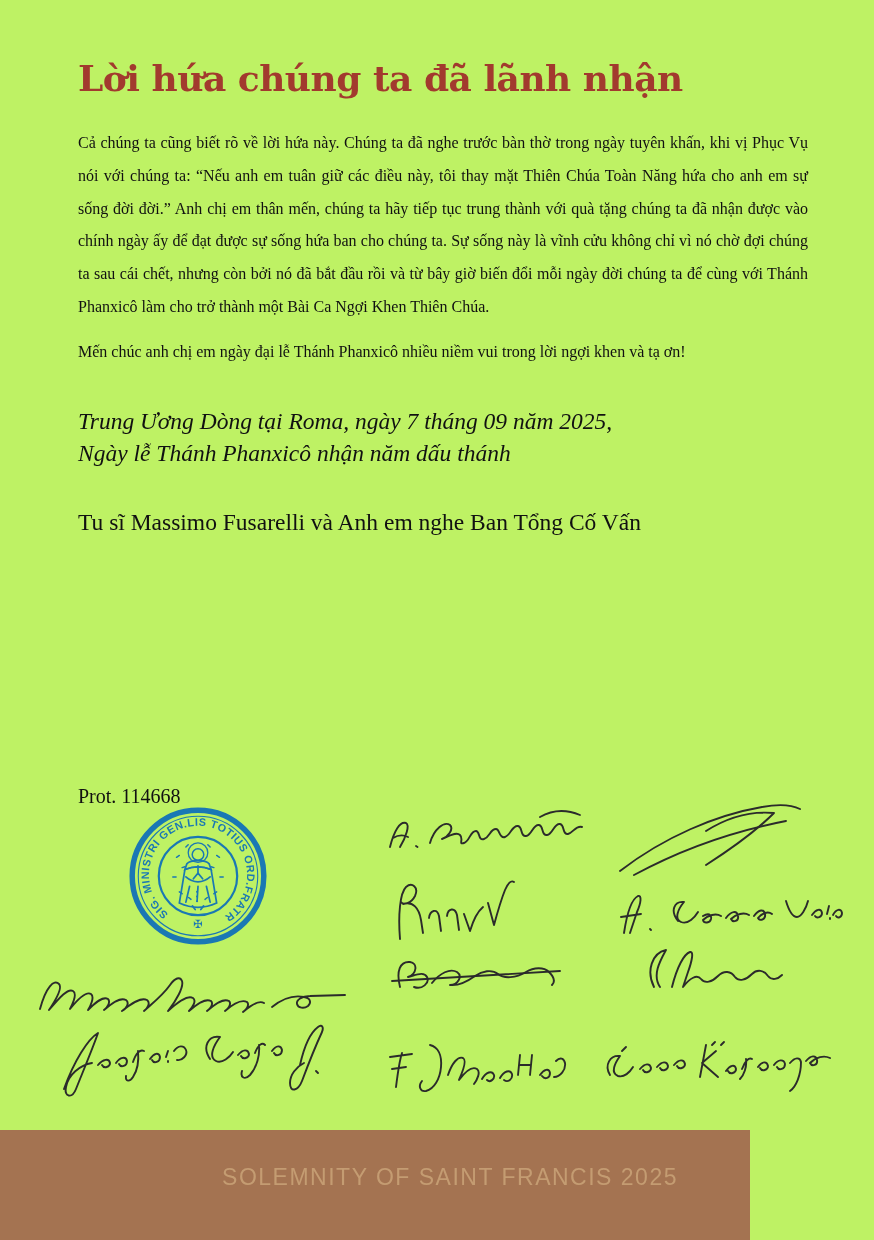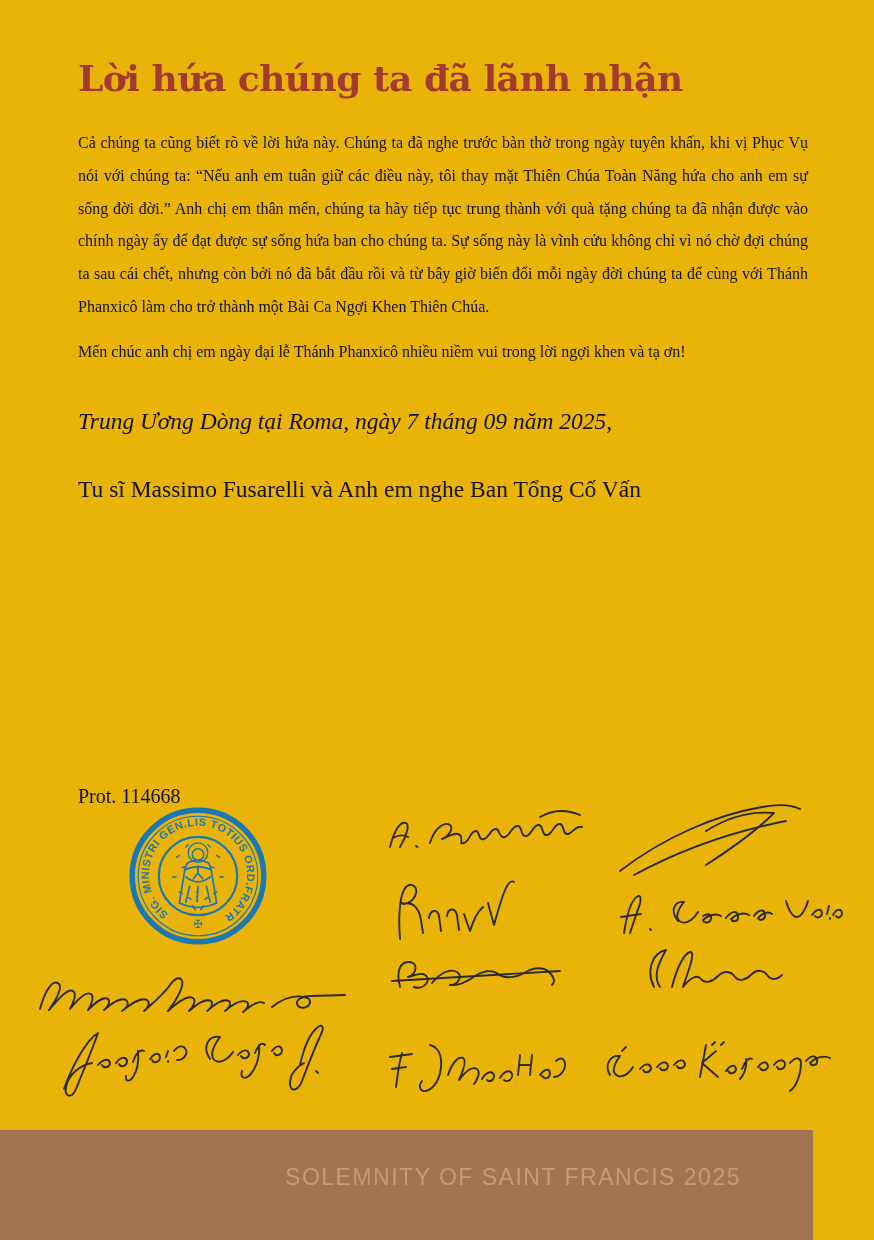--- a/index.html
+++ b/index.html
@@ -1,18 +1,18 @@
 <!DOCTYPE html>
 <html><head>
 <meta charset="utf-8">
 <style>
   html,body{margin:0;padding:0;background:#ffffff;}
   body{width:874px;height:1240px;position:relative;overflow:hidden;
        font-family:"Liberation Serif", serif;color:#111;}
-  .page{position:absolute;inset:0;background:#eab308;padding-left:24px;}
+  .page{position:absolute;inset:0;background:#bef264;padding-left:24px;}
 
   .content{position:absolute;left:78px;right:66px;top:0;}
 
   .doc-title{
     margin:56px 0 0 0;
     font-family:"DejaVu Serif", serif;
     font-weight:600;
     font-size:36px;
     line-height:44px;
     color:#a23a2e;
@@ -46,21 +46,21 @@
   }
 
   .seal{position:absolute;left:128px;top:806px;width:140px;height:140px;}
   .seal *{vector-effect:non-scaling-stroke;}
 
   .signatures{position:absolute;left:0;top:775px;width:874px;height:345px;}
   .signatures path{fill:none;stroke:#2b2b2b;stroke-width:1.9;
                    stroke-linecap:round;stroke-linejoin:round;}
 
   .footer-band{
-    position:absolute;left:0;bottom:0;width:813px;height:110px;
+    position:absolute;left:0;bottom:0;width:750px;height:110px;
     background:#a47351;
   }
   .footer-label{
     position:absolute;right:72px;top:33px;
     font-family:"Liberation Sans", sans-serif;
     font-size:23px;line-height:28px;
     letter-spacing:1.5px;
     color:#c49c72;
   }
 </style>
@@ -68,20 +68,21 @@
 <body>
 
 <div class="page">
 
   <div class="content">
     <h1 class="doc-title">Lời hứa chúng ta đã lãnh nhận</h1>
     <p class="body-para">Cả chúng ta cũng biết rõ về lời hứa này. Chúng ta đã nghe trước bàn thờ trong ngày tuyên khấn, khi vị Phục Vụ nói với chúng ta: “Nếu anh em tuân giữ các điều này, tôi thay mặt Thiên Chúa Toàn Năng hứa cho anh em sự sống đời đời.” Anh chị em thân mến, chúng ta hãy tiếp tục trung thành với quà tặng chúng ta đã nhận được vào chính ngày ấy để đạt được sự sống hứa ban cho chúng ta. Sự sống này là vĩnh cửu không chỉ vì nó chờ đợi chúng ta sau cái chết, nhưng còn bởi nó đã bắt đầu rồi và từ bây giờ biến đổi mỗi ngày đời chúng ta để cùng với Thánh Phanxicô làm cho trở thành một Bài Ca Ngợi Khen Thiên Chúa.</p>
     <p class="body-para closing-para">Mến chúc anh chị em ngày đại lễ Thánh Phanxicô nhiều niềm vui trong lời ngợi khen và tạ ơn!</p>
     <div class="dateline">
       <div>Trung Ương Dòng tại Roma, ngày 7 tháng 09 năm 2025,</div>
+      <div>Ngày lễ Thánh Phanxicô nhận năm dấu thánh</div>
     </div>
     <div class="signatory">Tu sĩ Massimo Fusarelli và Anh em nghe Ban Tổng Cố Vấn</div>
   </div>
 
   <div class="protocol">Prot. 114668</div>
 
   <svg class="seal" viewBox="0 0 150 150">
     <g stroke="#1a78b4" fill="none">
       <circle cx="75" cy="75" r="70.5" stroke-width="5.5"></circle>
       <circle cx="75" cy="75" r="64" stroke-width="1.1"></circle>

